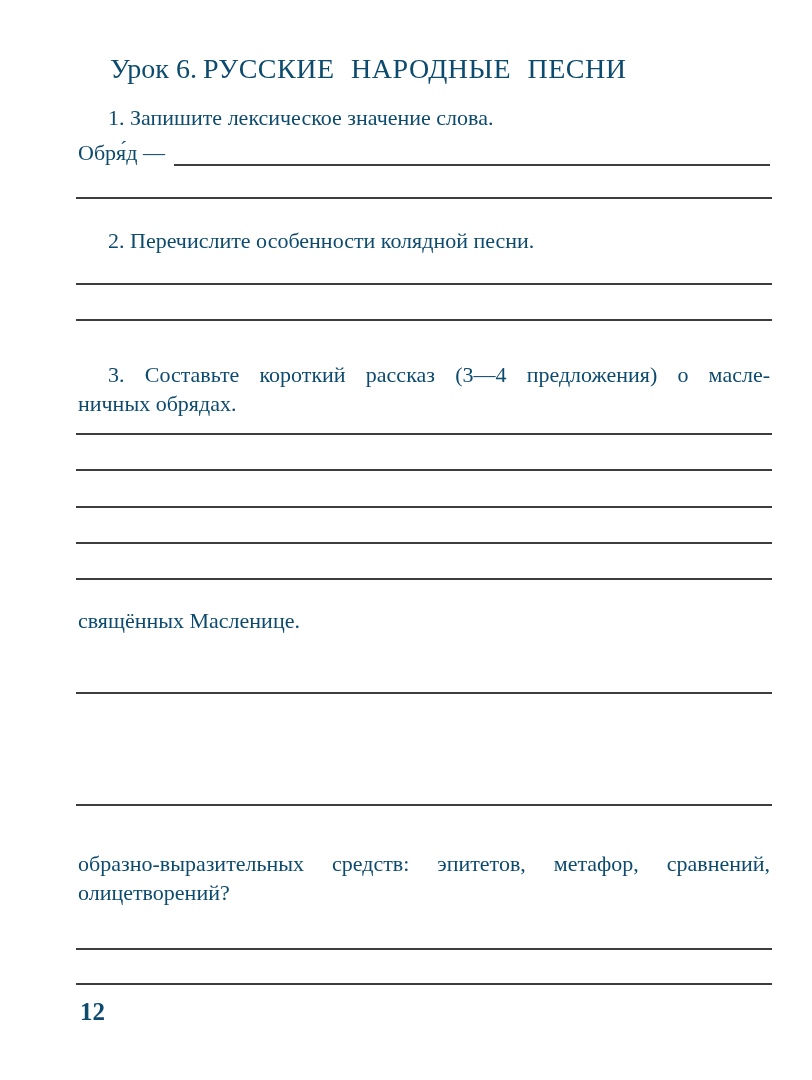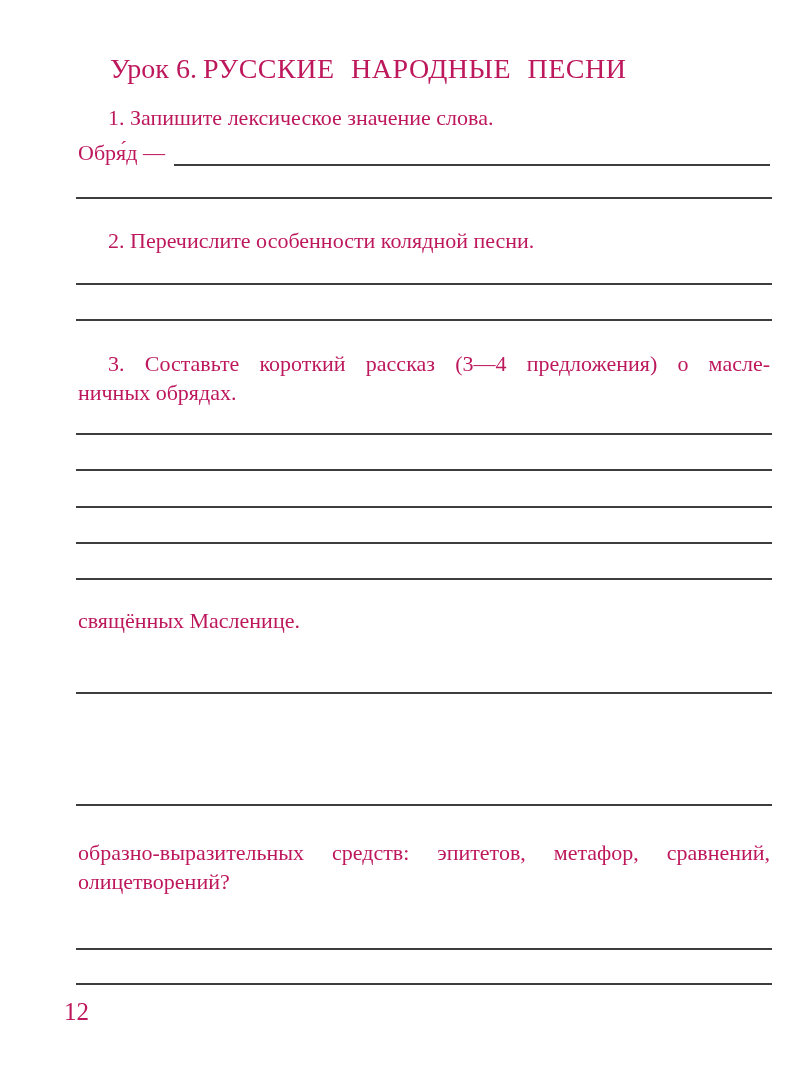--- a/index.html
+++ b/index.html
@@ -7,21 +7,21 @@
     padding: 0;
     background: #e8e8e8;
   }
   .page {
     position: relative;
     width: 812px;
     height: 1080px;
     margin: 0 auto;
     background: #ffffff;
     font-family: "Liberation Serif", "DejaVu Serif", serif;
-    color: #be185d;
+    color: #0c4a6e;
     overflow: hidden;
   }
   .abs { position: absolute; }
 
   
   .page-title {
     left: 110px;
     top: 54px;
     font-size: 28px;
     line-height: 30px;
@@ -39,20 +39,21 @@
     left: 78px;
     width: 692px;
     font-weight: 400;
     font-size: 22px;
     line-height: 29px;
   }
   .task-heading .line { text-align: left; }
   .task-heading .line.j {
     text-align: justify;
     text-align-last: justify;
+    margin-top: 11px;
   }
   .task-heading .line.first { padding-left: 30px; box-sizing: border-box; }
 
   
   .term-row {
     left: 78px;
     top: 139px;
     width: 692px;
     display: flex;
     align-items: flex-start;
@@ -72,24 +73,24 @@
   .wline {
     position: absolute;
     left: 76px;
     right: 40px;
     height: 0;
     border-top: 2px solid #3d3d3d;
   }
 
   
   .page-number {
-    left: 64px;
+    left: 80px;
     top: 998px;
     font-size: 25px;
-    font-weight: 400;
+    font-weight: 700;
     text-align: center;
   }
 </style>
 </head>
 <body>
 
 <div class="page">
 
   <div class="abs page-title">
     <span>Урок 6.</span><span class="subject">РУССКИЕ НАРОДНЫЕ ПЕСНИ</span>

